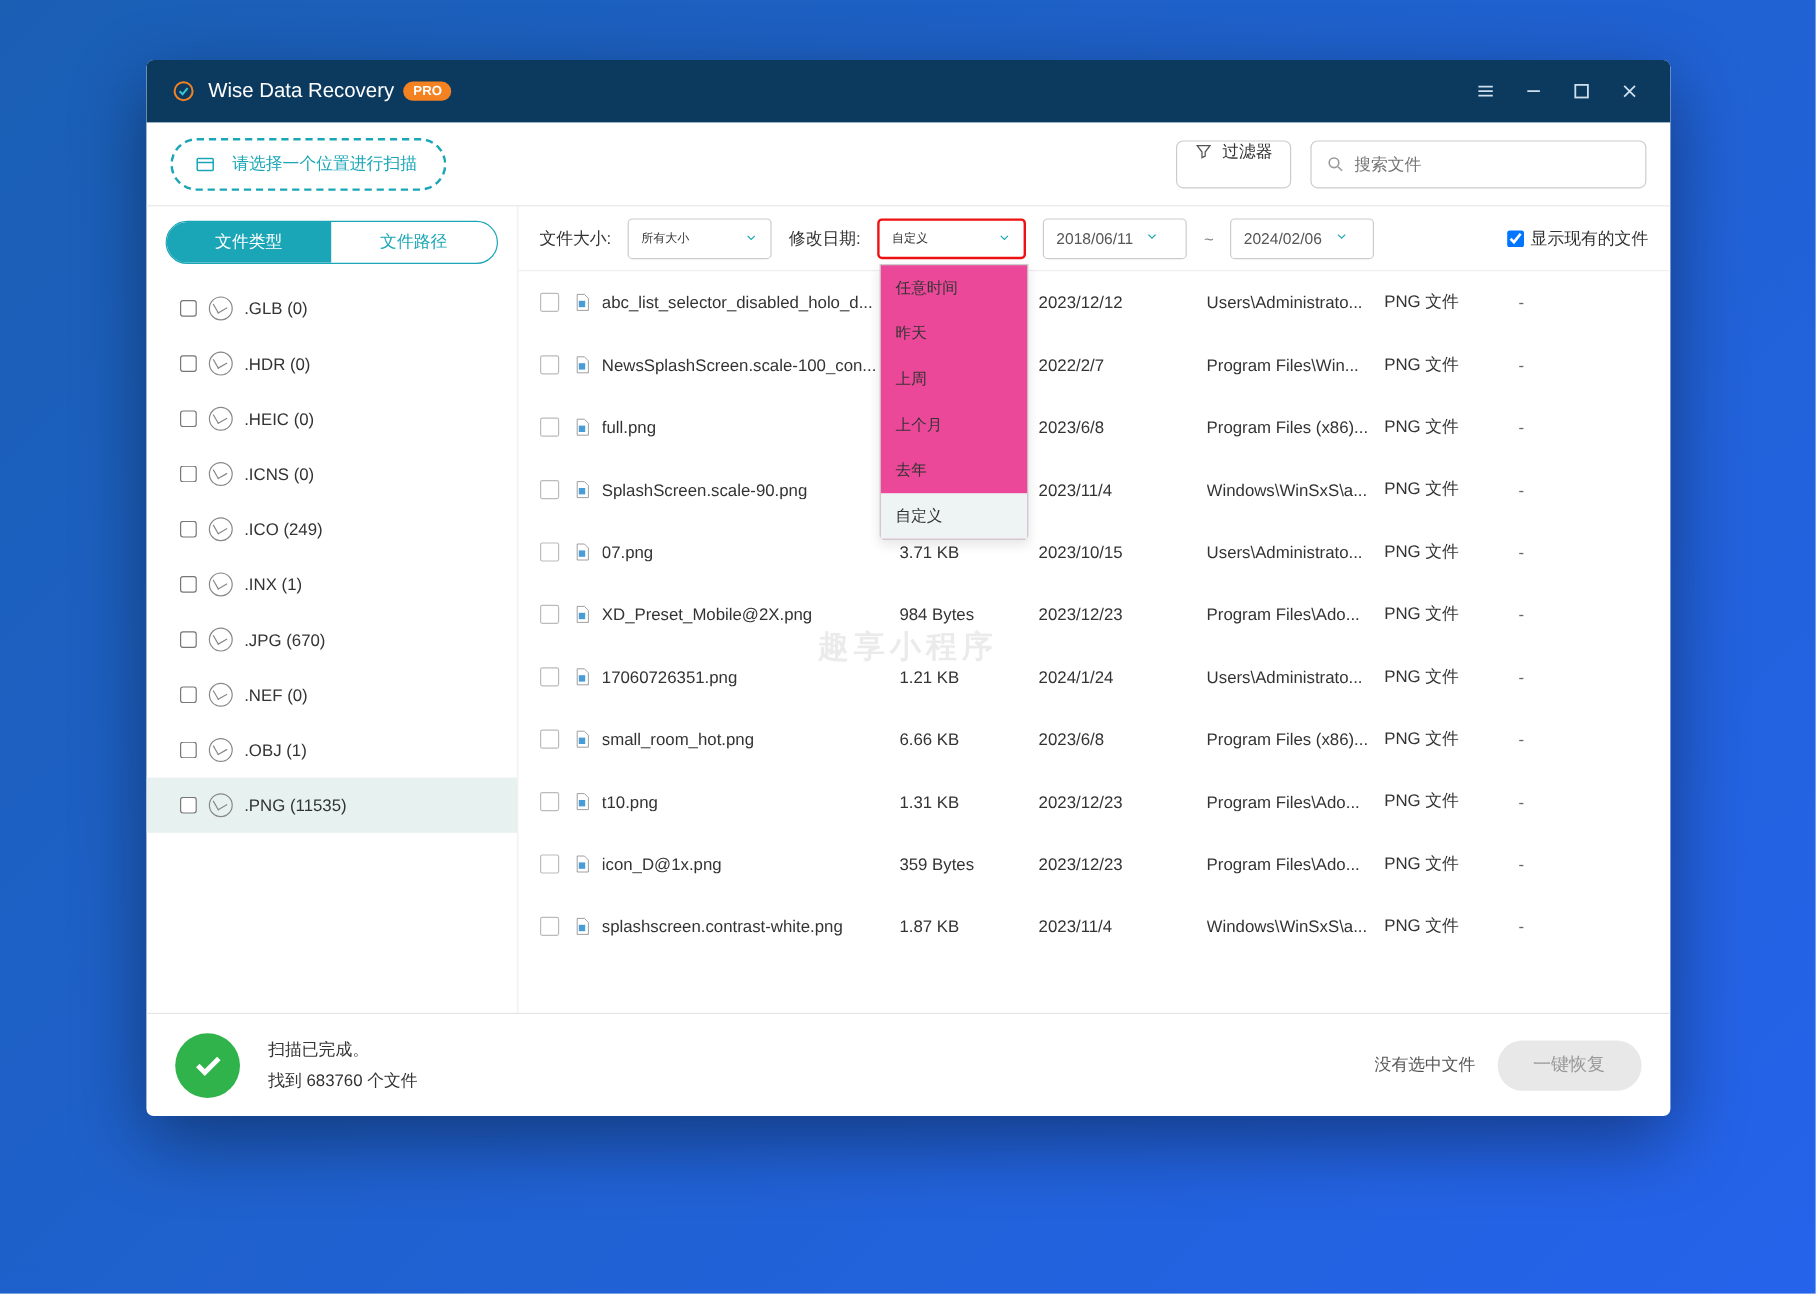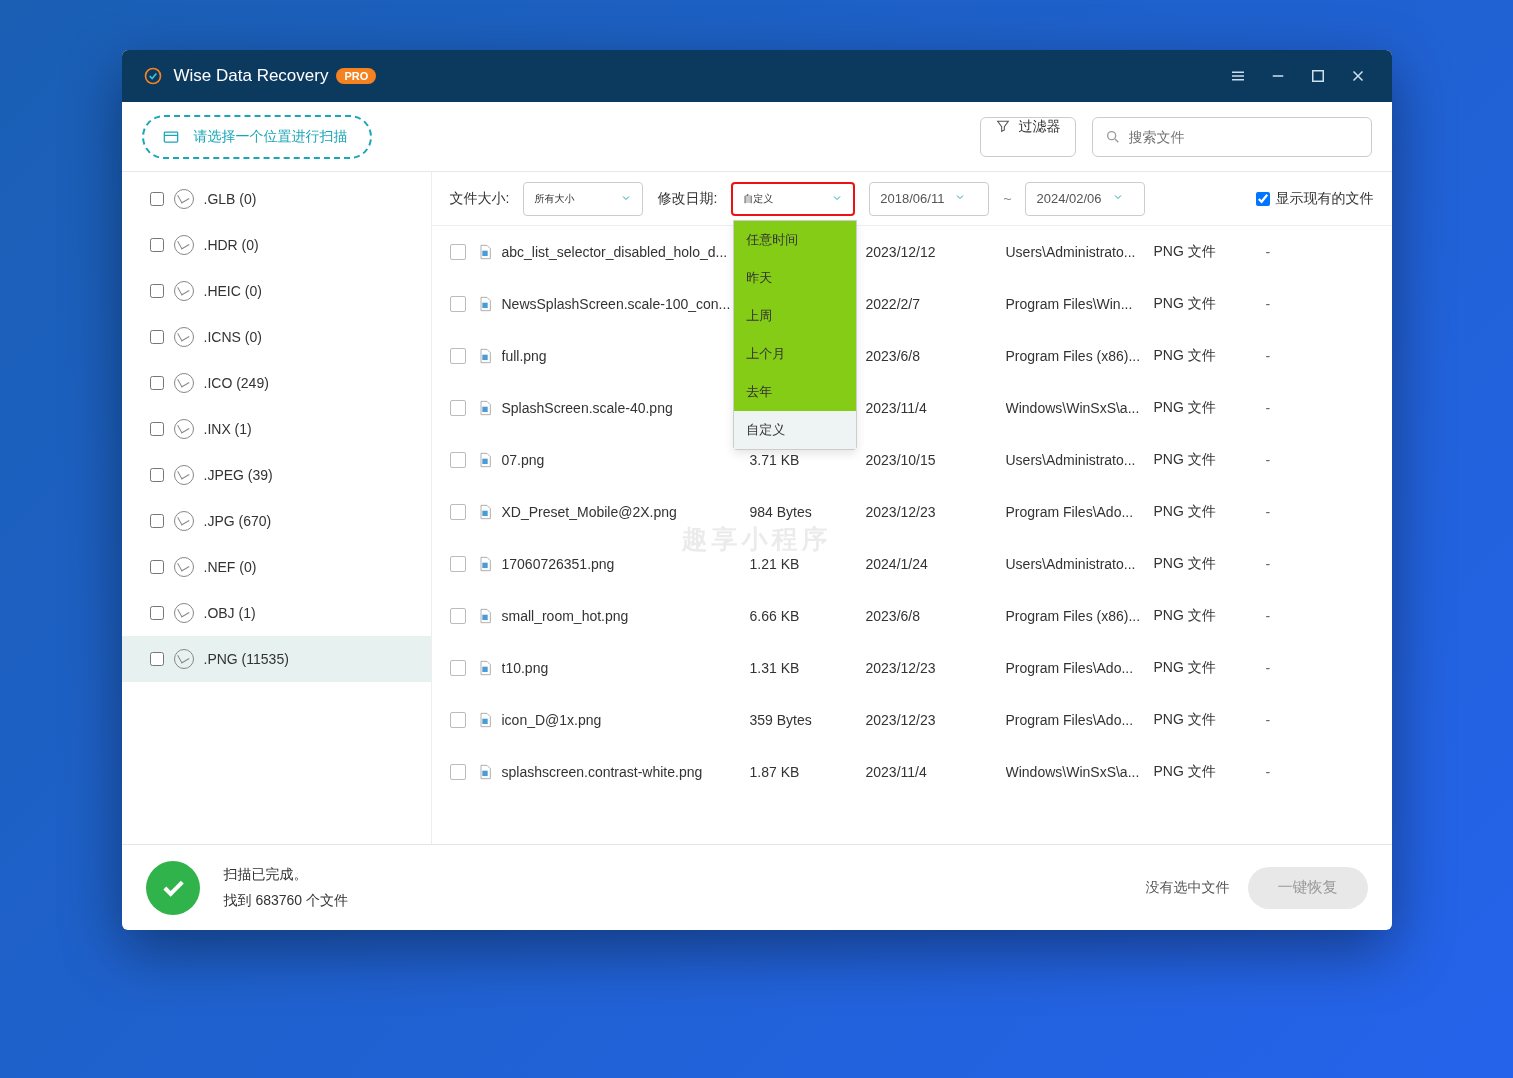--- a/index.html
+++ b/index.html
@@ -44,21 +44,21 @@
 .dropdown{ height:34px; border:1px solid #ccc; border-radius:4px; padding:0 10px; display:flex; align-items:center; min-width:110px; cursor:pointer; position:relative;}
 .dropdown .dd-val{ flex:1; color:#333; font-size:10px;}
 .dropdown .chev{ margin-left:8px;}
 .dropdown.highlight{ border:2px solid #e11; }
 .chev svg{width:12px;height:12px;stroke:#1aa6b7;fill:none;stroke-width:2;}
 .date-box{ height:34px; border:1px solid #ccc; border-radius:4px; padding:0 10px; display:flex; align-items:center; min-width:120px; color:#555;font-size:13px; cursor:pointer;}
 .tilde{ color:#888;}
 .show-existing{ margin-left:auto; display:flex; align-items:center; gap:6px; color:#333;}
 .show-existing input{width:14px;height:14px;}
 
-.dd-menu{ position:absolute; left:0; top:36px; width:124px; background:#84cc16; border:1px solid #ccc; border-radius:0 0 4px 4px; z-index:50; box-shadow:0 4px 10px rgba(0,0,0,.1);}
+.dd-menu{ position:absolute; left:0; top:36px; width:124px; background:#ec4899; border:1px solid #ccc; border-radius:0 0 4px 4px; z-index:50; box-shadow:0 4px 10px rgba(0,0,0,.1);}
 .dd-menu .opt{ height:38px; display:flex; align-items:center; padding:0 12px; font-size:13px; color:#333; cursor:pointer;}
 .dd-menu .opt.sel{ background:#eef3f3;}
 
 .table-head{ height:46px; display:flex; align-items:center; padding:0 18px; border-bottom:1px solid #eee; font-size:14px; color:#333;}
 .col-name{ flex:0 0 290px; padding-left:26px;}
 .col-size{ flex:0 0 116px;}
 .col-date{ flex:0 0 140px;}
 .col-path{ flex:0 0 148px;}
 .col-type{ flex:0 0 112px;}
 .col-rec{ flex:1;}
@@ -143,20 +143,24 @@
       <svg viewBox="0 0 24 24">
           <circle cx="10" cy="10" r="6"></circle>
           <path d="M20 20l-5-5"></path>
         </svg>
       <input placeholder="搜索文件" style="">
     </div>
   </div>
 
   <div class="body-row">
     <div class="sidebar">
+      <div class="sb-tabs">
+        <div class="sb-tab active">文件类型</div>
+        <div class="sb-tab inactive">文件路径</div>
+      </div>
       <div class="sb-list" id="sb-list">
           <div class="sb-item">
             <input type="checkbox" style="">
             <span class="type-ico"></span>
             <span>.GLB (0)</span>
           </div>
           <div class="sb-item">
             <input type="checkbox" style="">
             <span class="type-ico"></span>
             <span>.HDR (0)</span>
@@ -173,25 +177,20 @@
           </div>
           <div class="sb-item">
             <input type="checkbox" style="">
             <span class="type-ico"></span>
             <span>.ICO (249)</span>
           </div>
           <div class="sb-item">
             <input type="checkbox" style="">
             <span class="type-ico"></span>
             <span>.INX (1)</span>
-          </div>
-          <div class="sb-item">
-            <input type="checkbox" style="">
-            <span class="type-ico"></span>
-            <span>.JPEG (39)</span>
           </div>
           <div class="sb-item">
             <input type="checkbox" style="">
             <span class="type-ico"></span>
             <span>.JPG (670)</span>
           </div>
           <div class="sb-item">
             <input type="checkbox" style="">
             <span class="type-ico"></span>
             <span>.NEF (0)</span>
@@ -301,21 +300,21 @@
             <span class="frec">-</span>
           </div>
           <div class="row">
             <span class="rcb"></span>
             <span class="fico">
               <svg viewBox="0 0 24 24">
                 <path d="M6 2h9l5 5v15H6z" fill="#fff" stroke="#888" stroke-width="1"></path>
                 <rect x="8" y="10" width="8" height="8" fill="#4a9cd6"></rect>
               </svg>
             </span>
-            <span class="fname">SplashScreen.scale-40.png</span>
+            <span class="fname">SplashScreen.scale-90.png</span>
             <span class="fsize"></span>
             <span class="fdate">2023/11/4</span>
             <span class="fpath">Windows\WinSxS\a...</span>
             <span class="ftype">PNG 文件</span>
             <span class="frec">-</span>
           </div>
           <div class="row">
             <span class="rcb"></span>
             <span class="fico">
               <svg viewBox="0 0 24 24">

